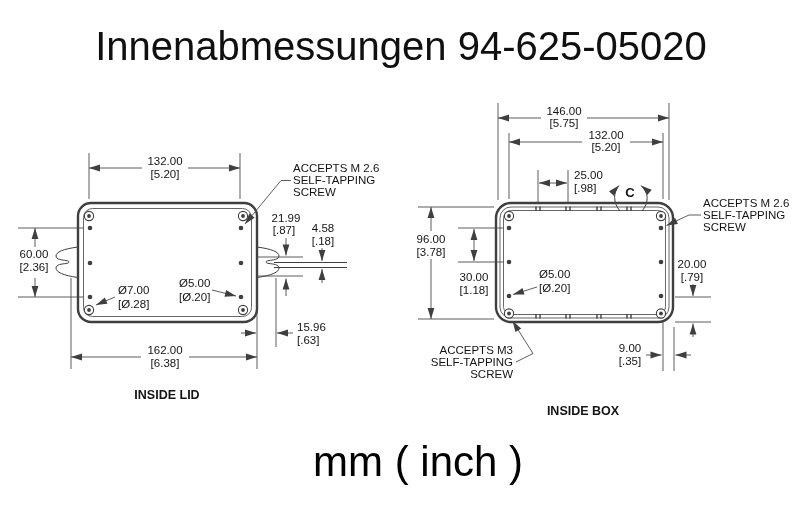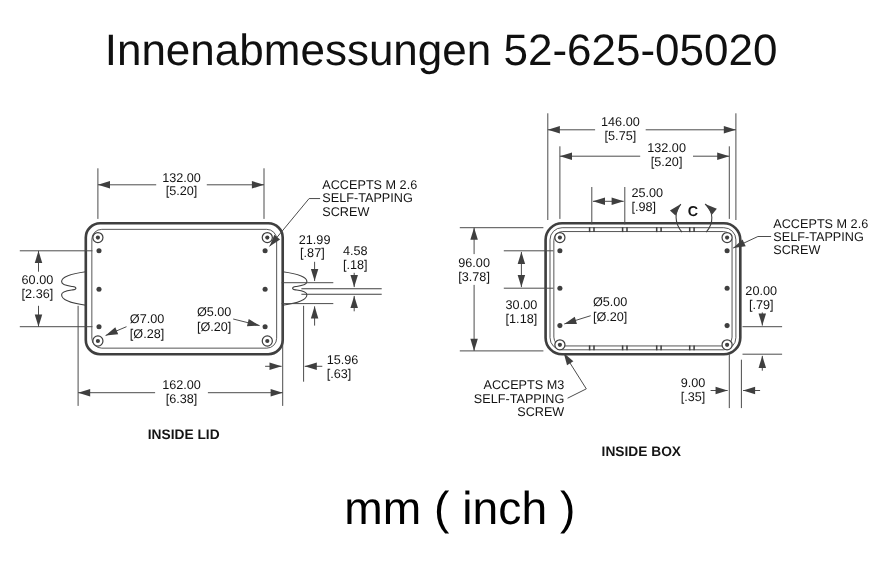--- a/index.html
+++ b/index.html
@@ -19,21 +19,21 @@
   .lnf{stroke:#3f3f3f;stroke-width:0.8;fill:none;}
   .dim{stroke:#4a4a4a;stroke-width:0.9;fill:none;}
   .dot{fill:#3f3f3f;stroke:none;}
   .ring{stroke:#3f3f3f;stroke-width:1.1;fill:#fff;}
 </style>
 </head>
 <body>
 
 <div class="stage">
 
-  <div class="title">Innenabmessungen 52-625-05020</div>
+  <div class="title">Innenabmessungen 94-625-05020</div>
 
   <svg style="left:0;top:85px" width="400" height="335" viewBox="0 85 400 335">
     <defs>
       <marker id="arwA" viewBox="0 0 12 8" refX="11.5" refY="4" markerWidth="12" markerHeight="8" markerUnits="userSpaceOnUse" orient="auto-start-reverse">
         <path d="M0.5,0.6 L11.5,4 L0.5,7.4 Z" fill="#3f3f3f"></path>
       </marker>
     </defs>
 
     <g>
       <path class="lnm" d="M78,247 C63,249 56,252 56,256 C56,259.5 62,260 66,260.5 C70,261 70,263 66,263.5 C62,264 56,264.5 56,268 C56,272 63,275.5 78,277.5"></path>

